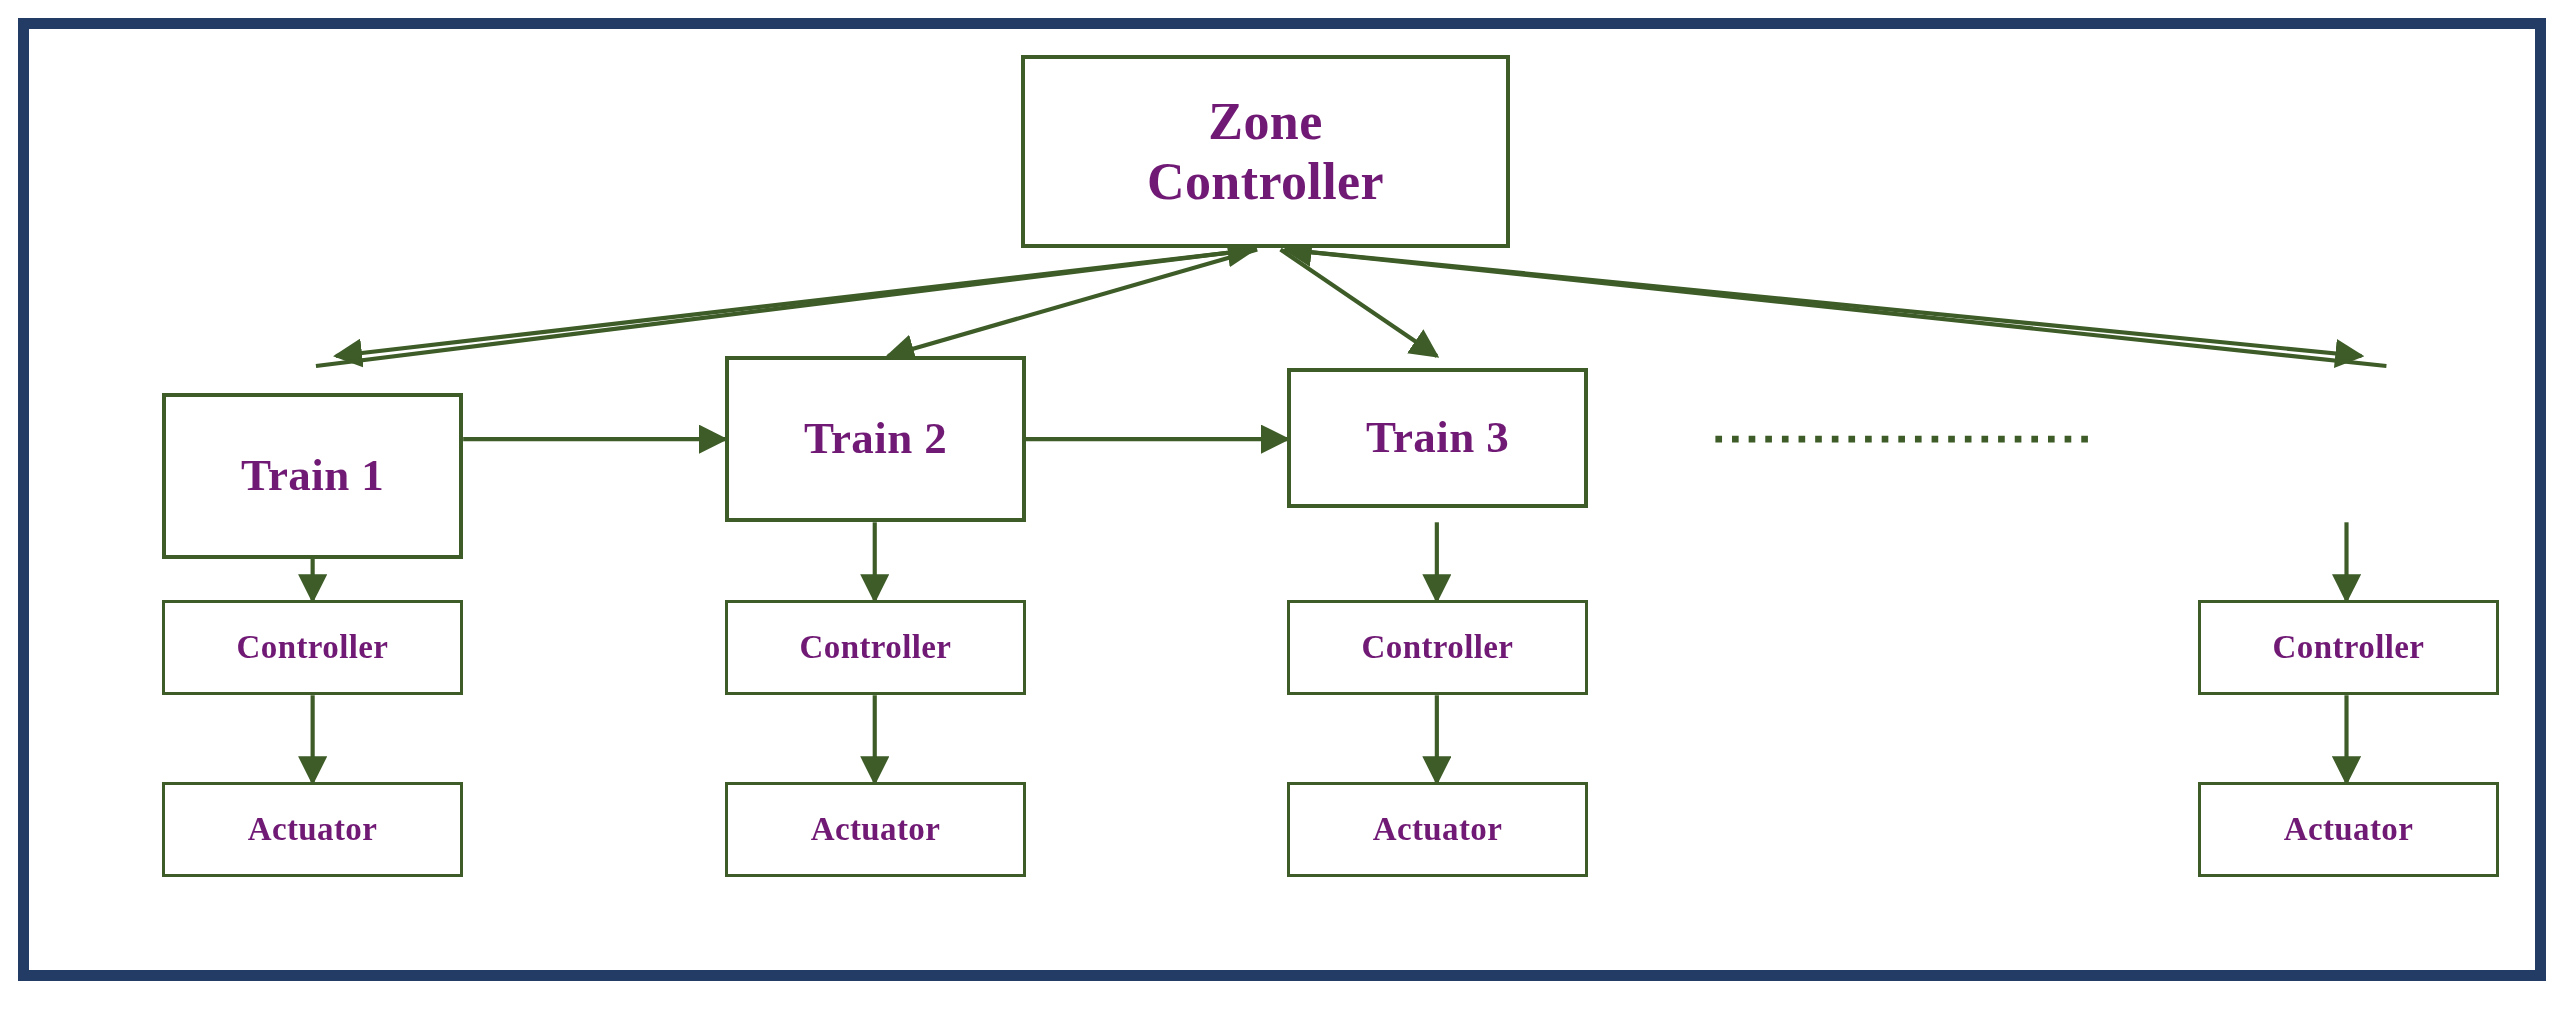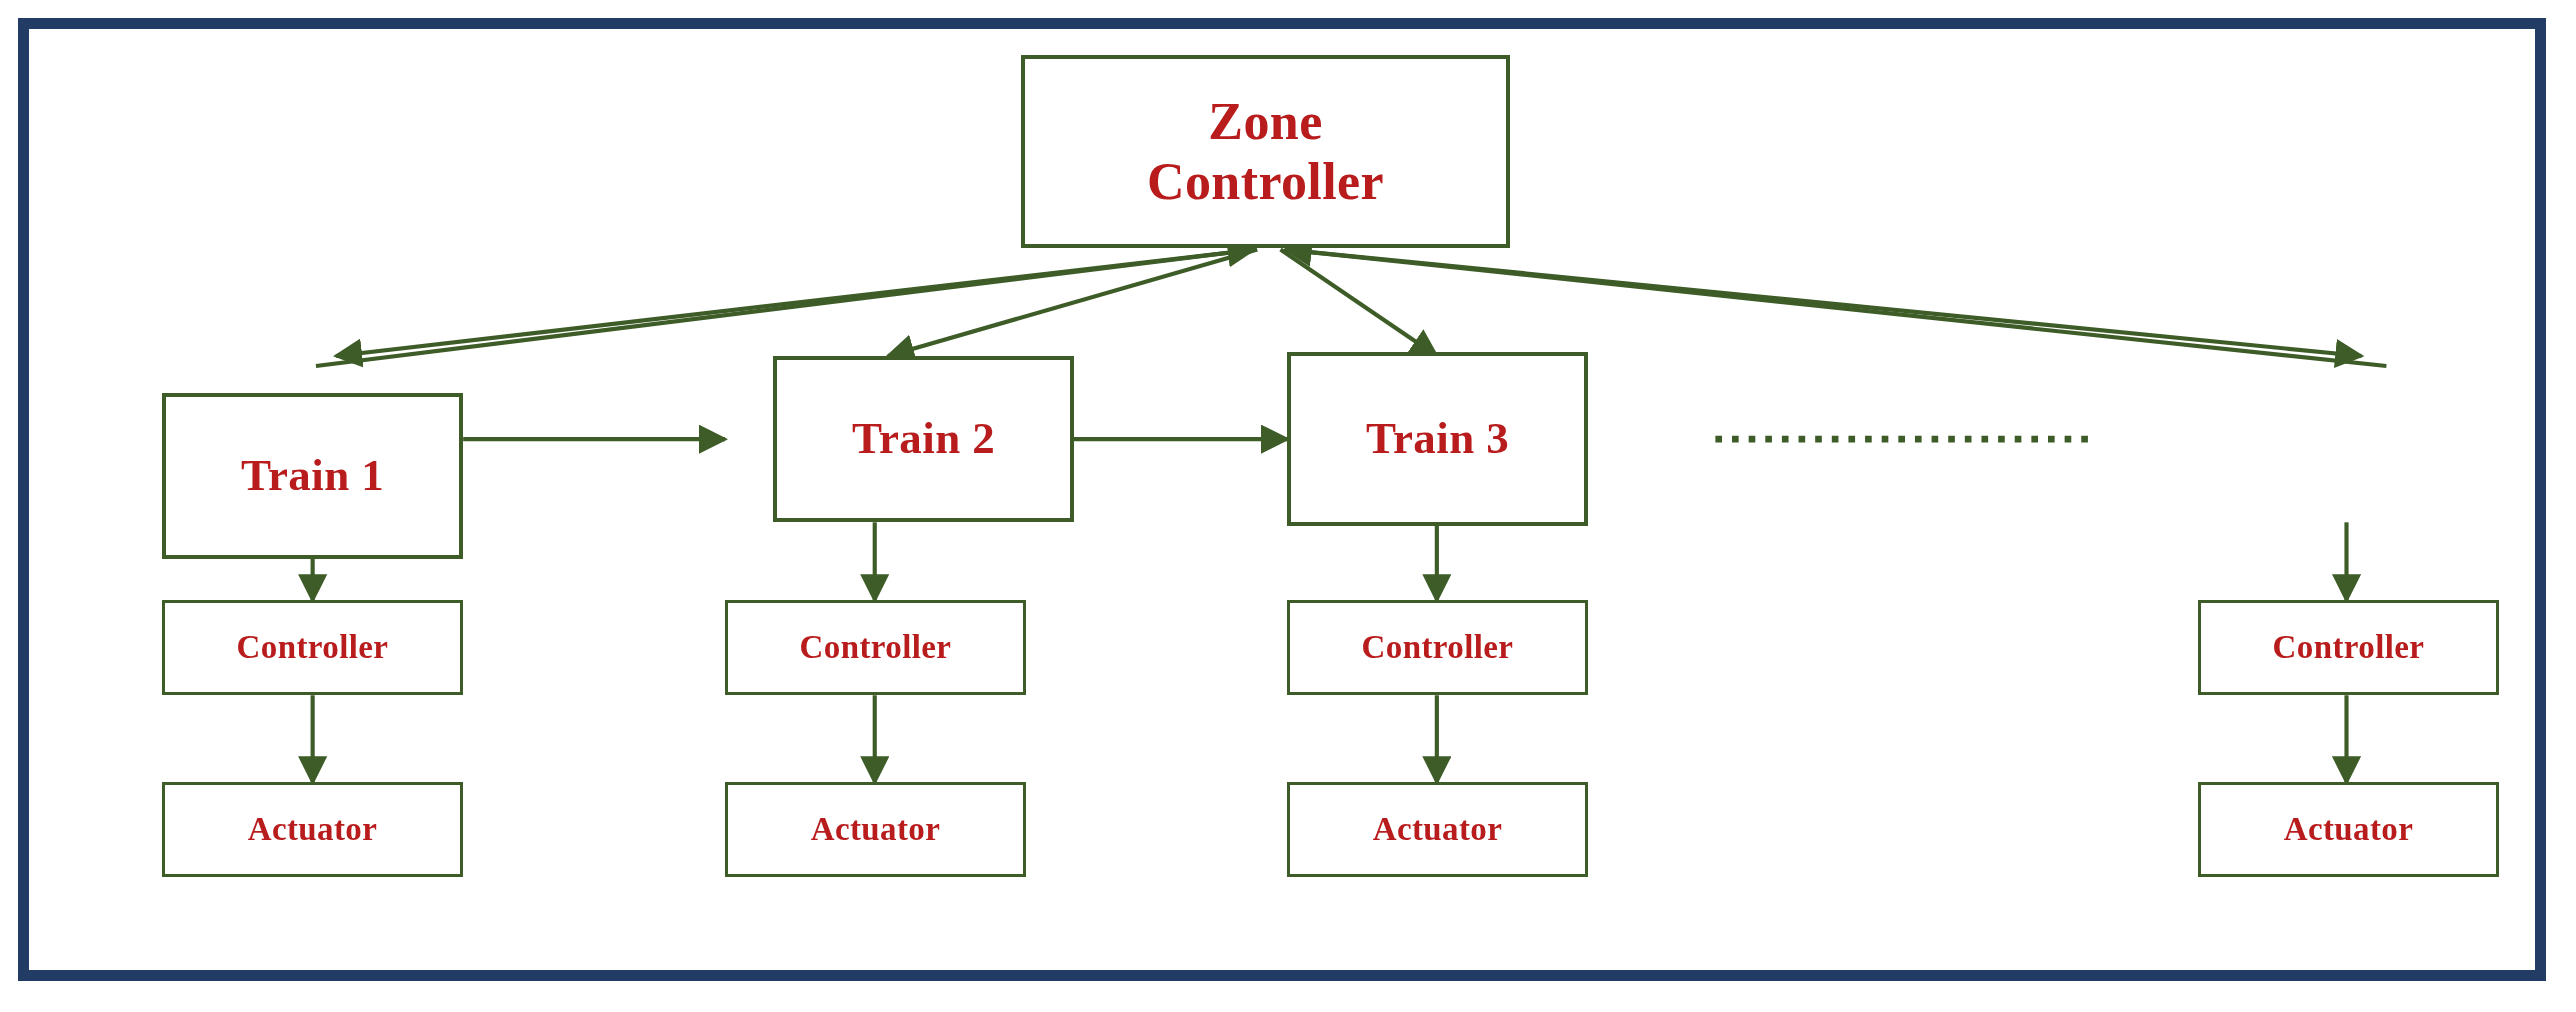--- a/index.html
+++ b/index.html
@@ -39,21 +39,21 @@
     width: 2576px;
     height: 1013px;
     pointer-events: none;
   }
   
   .node {
     position: absolute;
     box-sizing: border-box;
     border: 4.2px solid #3d5c27;
     background: #ffffff;
-    color: #b91c1c;
+    color: #701a75;
     display: flex;
     align-items: center;
     justify-content: center;
     text-align: center;
     font-weight: bold;
     line-height: 1.15;
     letter-spacing: 0.4px;
   }
   .node.zone {
     font-size: 52px;
@@ -132,31 +132,31 @@
   <div class="node train" style="left:162px; top:356px; width:301px; height:166px;margin-top:37px;">
     <span class="node-label">Train 1</span>
   </div>
   <div class="node sub" style="left:162px; top:600px; width:301px; height:95px;">
     <span class="node-label">Controller</span>
   </div>
   <div class="node sub" style="left:162px; top:782px; width:301px; height:95px;">
     <span class="node-label">Actuator</span>
   </div>
 
-  <div class="node train" style="left:725px; top:356px; width:301px; height:166px;margin-left:48px;">
+  <div class="node train" style="left:725px; top:356px; width:301px; height:166px;">
     <span class="node-label">Train 2</span>
   </div>
   <div class="node sub" style="left:725px; top:600px; width:301px; height:95px;">
     <span class="node-label">Controller</span>
   </div>
   <div class="node sub" style="left:725px; top:782px; width:301px; height:95px;">
     <span class="node-label">Actuator</span>
   </div>
 
-  <div class="node train" style="left:1287px; top:352px; width:301px; height:174px;">
+  <div class="node train" style="left:1287px; top:368px; width:301px; height:140px;">
     <span class="node-label">Train 3</span>
   </div>
   <div class="node sub" style="left:1287px; top:600px; width:301px; height:95px;">
     <span class="node-label">Controller</span>
   </div>
   <div class="node sub" style="left:1287px; top:782px; width:301px; height:95px;">
     <span class="node-label">Actuator</span>
   </div>
 
   <div class="node sub" style="left:2198px; top:600px; width:301px; height:95px;">

